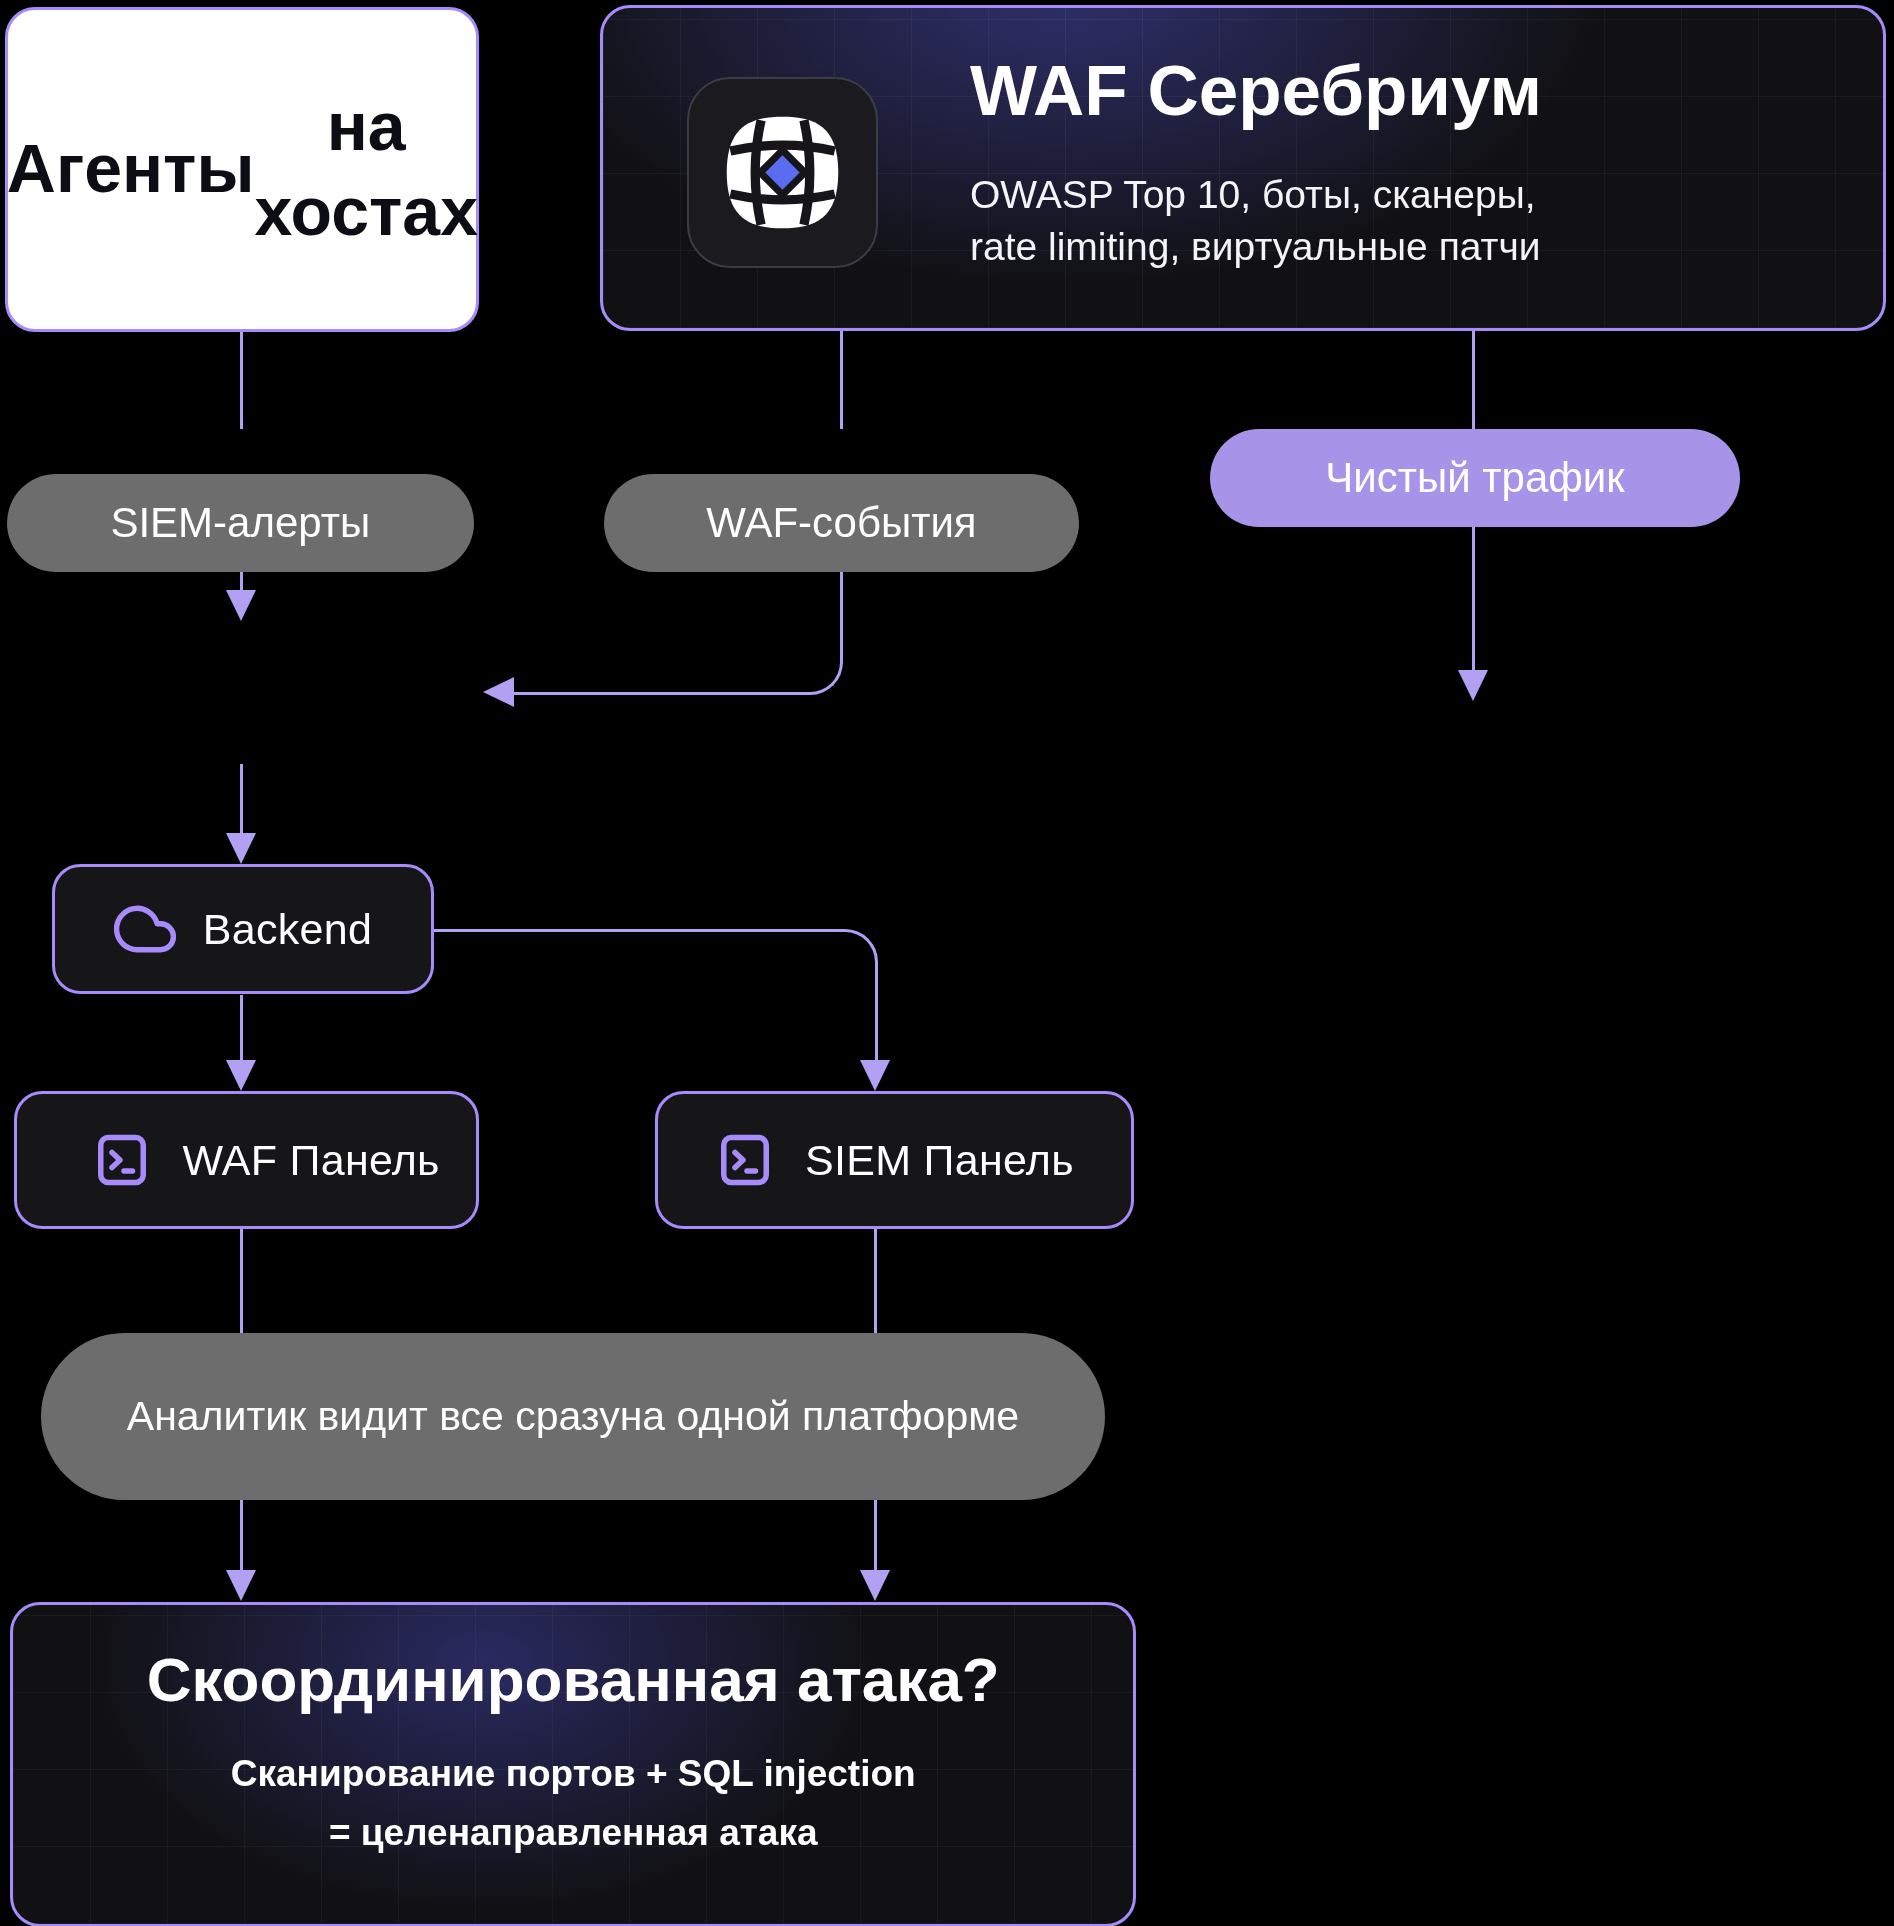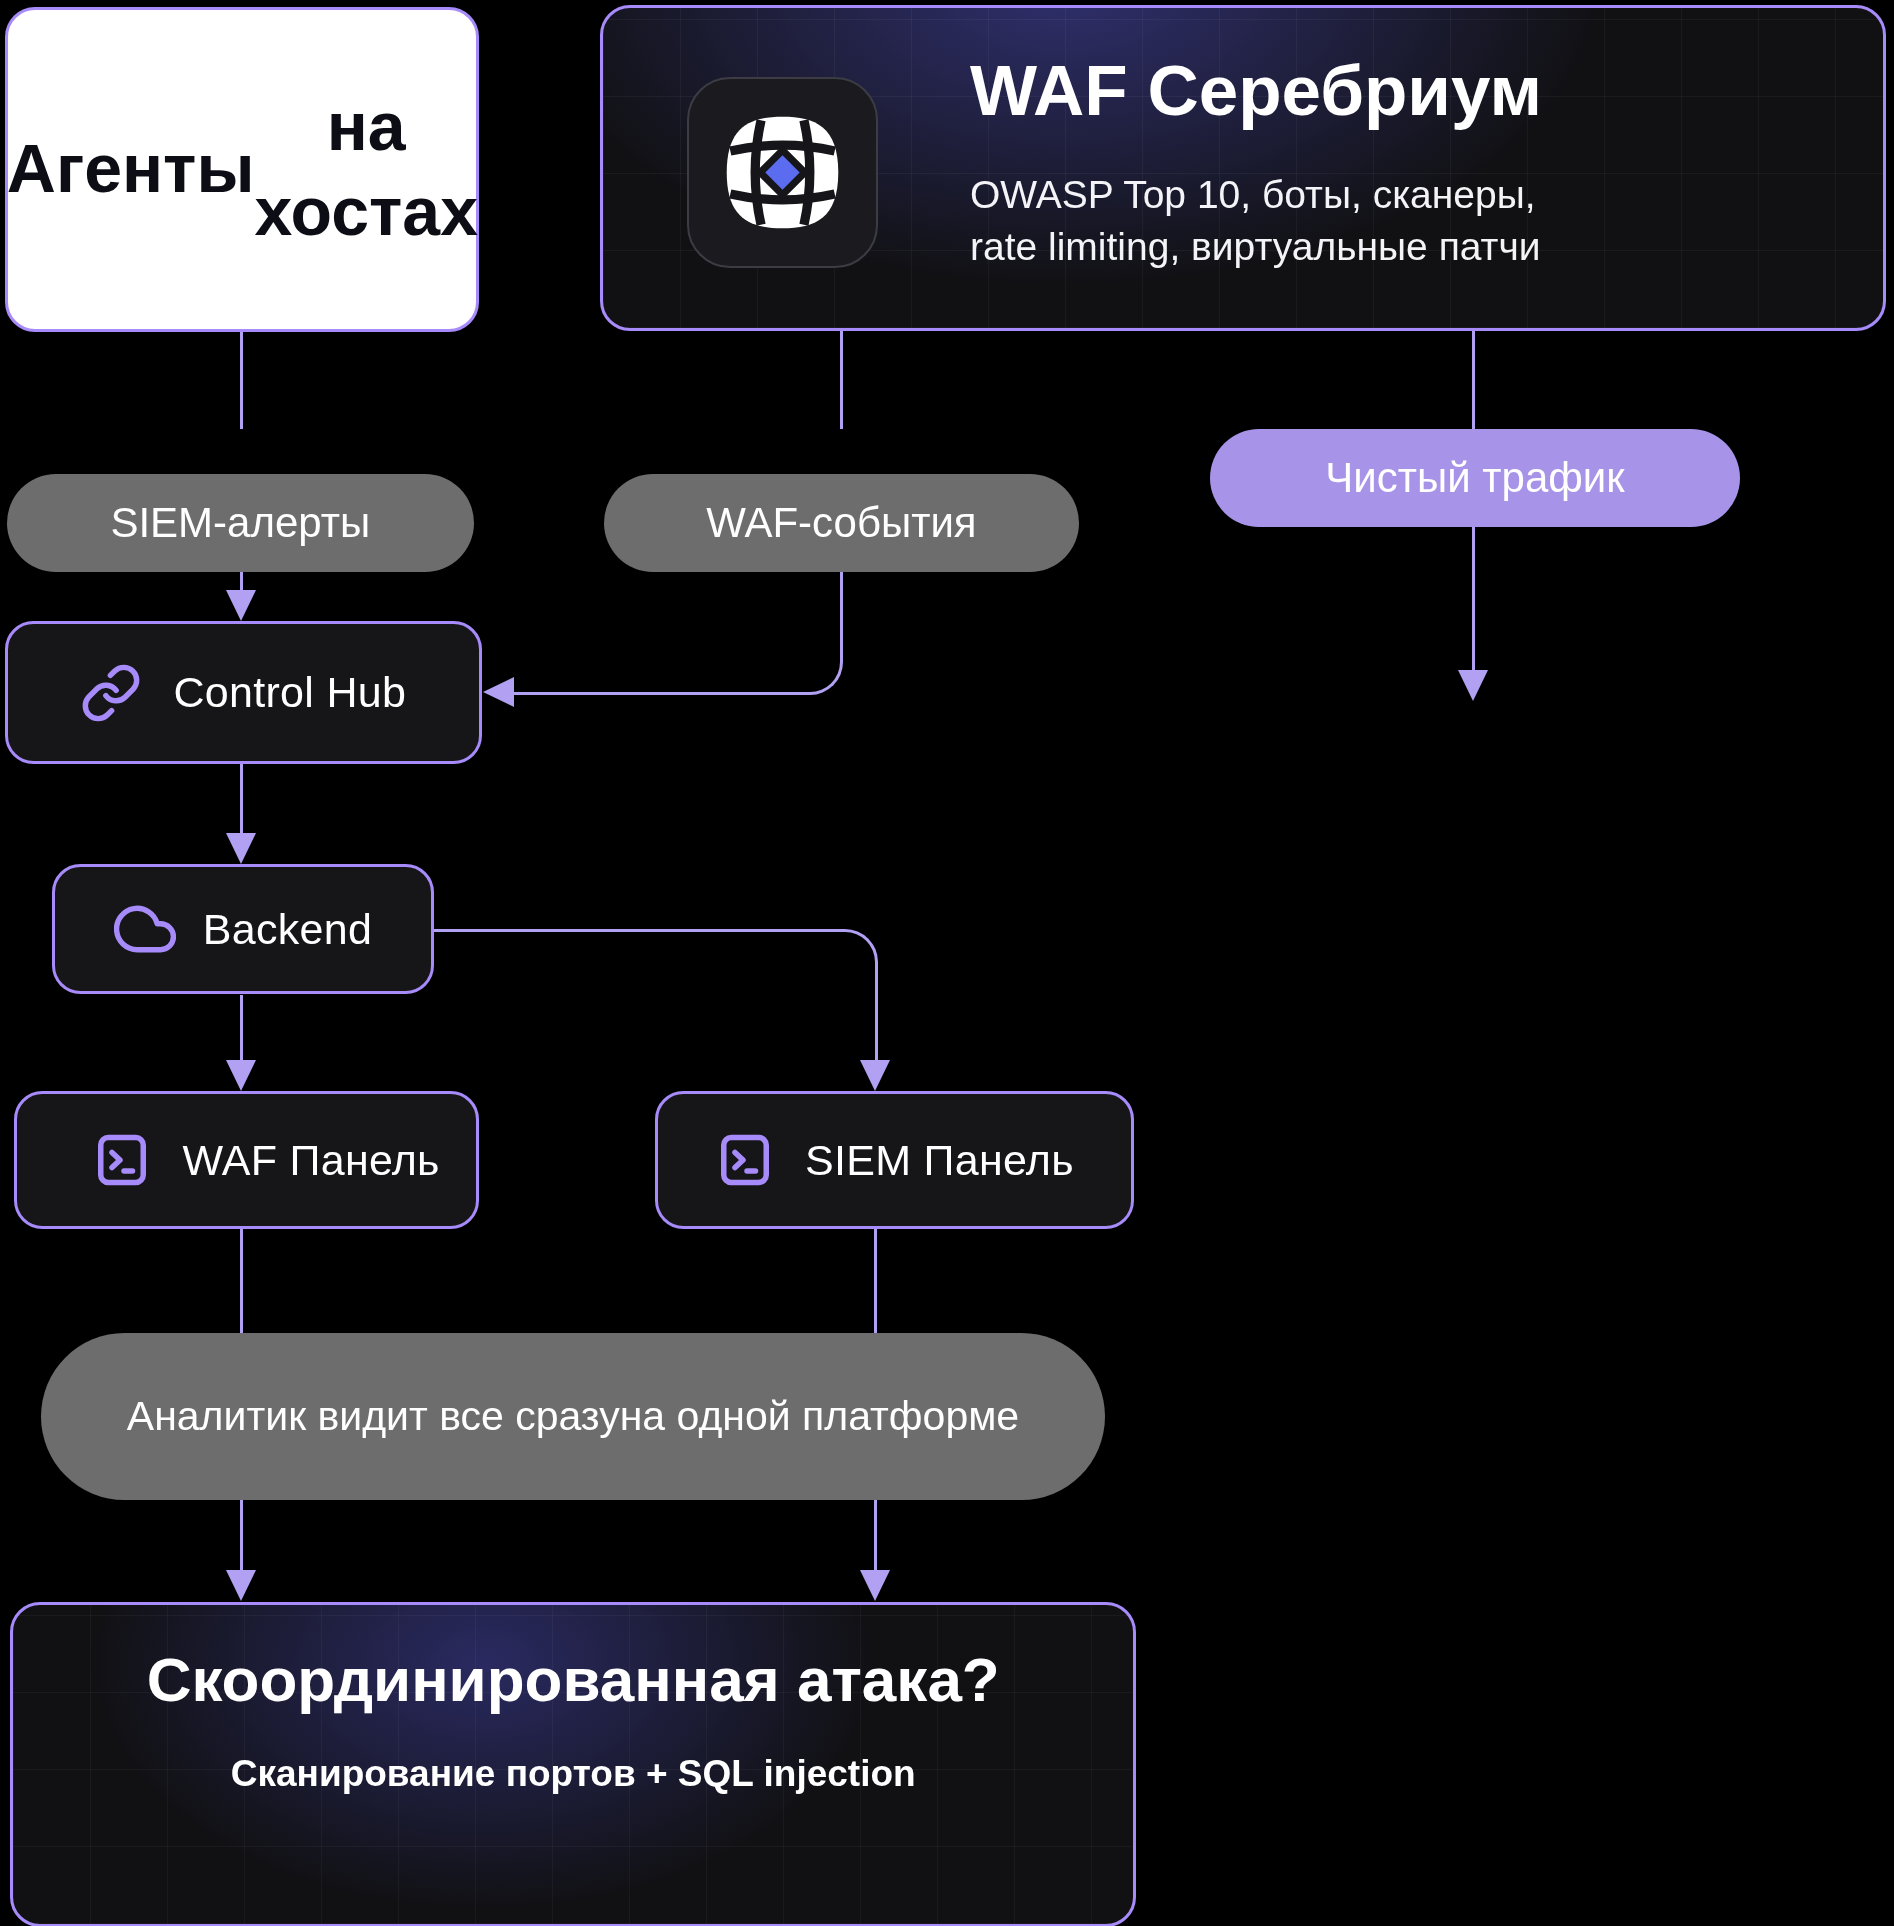--- a/index.html
+++ b/index.html
@@ -149,29 +149,20 @@
   <div class="pill gray" id="siem-alerts-pill">
     <span>SIEM-алерты</span>
   </div>
   <div class="pill gray" id="waf-events-pill">
     <span>WAF-события</span>
   </div>
   <div class="pill purple" id="clean-traffic-pill">
     <span>Чистый трафик</span>
   </div>
 
-  <div class="node dark-node" id="control-hub">
-    <span class="icon">
-      <svg width="62" height="62" viewBox="0 0 24 24" fill="none" stroke="var(--accent-border)" stroke-width="2.1" stroke-linecap="round" stroke-linejoin="round">
-        <path d="M10 13a5 5 0 0 0 7.54.54l3-3a5 5 0 0 0-7.07-7.07l-1.72 1.71"></path>
-        <path d="M14 11a5 5 0 0 0-7.54-.54l-3 3a5 5 0 0 0 7.07 7.07l1.71-1.71"></path>
-      </svg>
-    </span>
-    <span class="lbl">Control Hub</span>
-  </div>
 
 
   <div class="node dark-node" id="backend">
     <span class="icon">
       <svg width="62" height="62" viewBox="0 0 24 24" fill="none" stroke="var(--accent-border)" stroke-width="2.1" stroke-linecap="round" stroke-linejoin="round">
         <path d="M18 10h-1.26A8 8 0 1 0 9 20h9a5 5 0 0 0 0-10z"></path>
       </svg>
     </span>
     <span class="lbl">Backend</span>
   </div>
@@ -199,16 +190,17 @@
   </div>
 
   <div class="node" id="analyst-pill">
     <div class="t">Аналитик видит все сразу</div>
     <div class="t">на одной платформе</div>
   </div>
 
   <div id="attack-box">
     <div id="attack-title">Скоординированная атака?</div>
     <div id="attack-sub1">Сканирование портов + SQL injection</div>
+    <div id="attack-sub2">= целенаправленная атака</div>
   </div>
 
 </div>
 
 
 </body></html>

